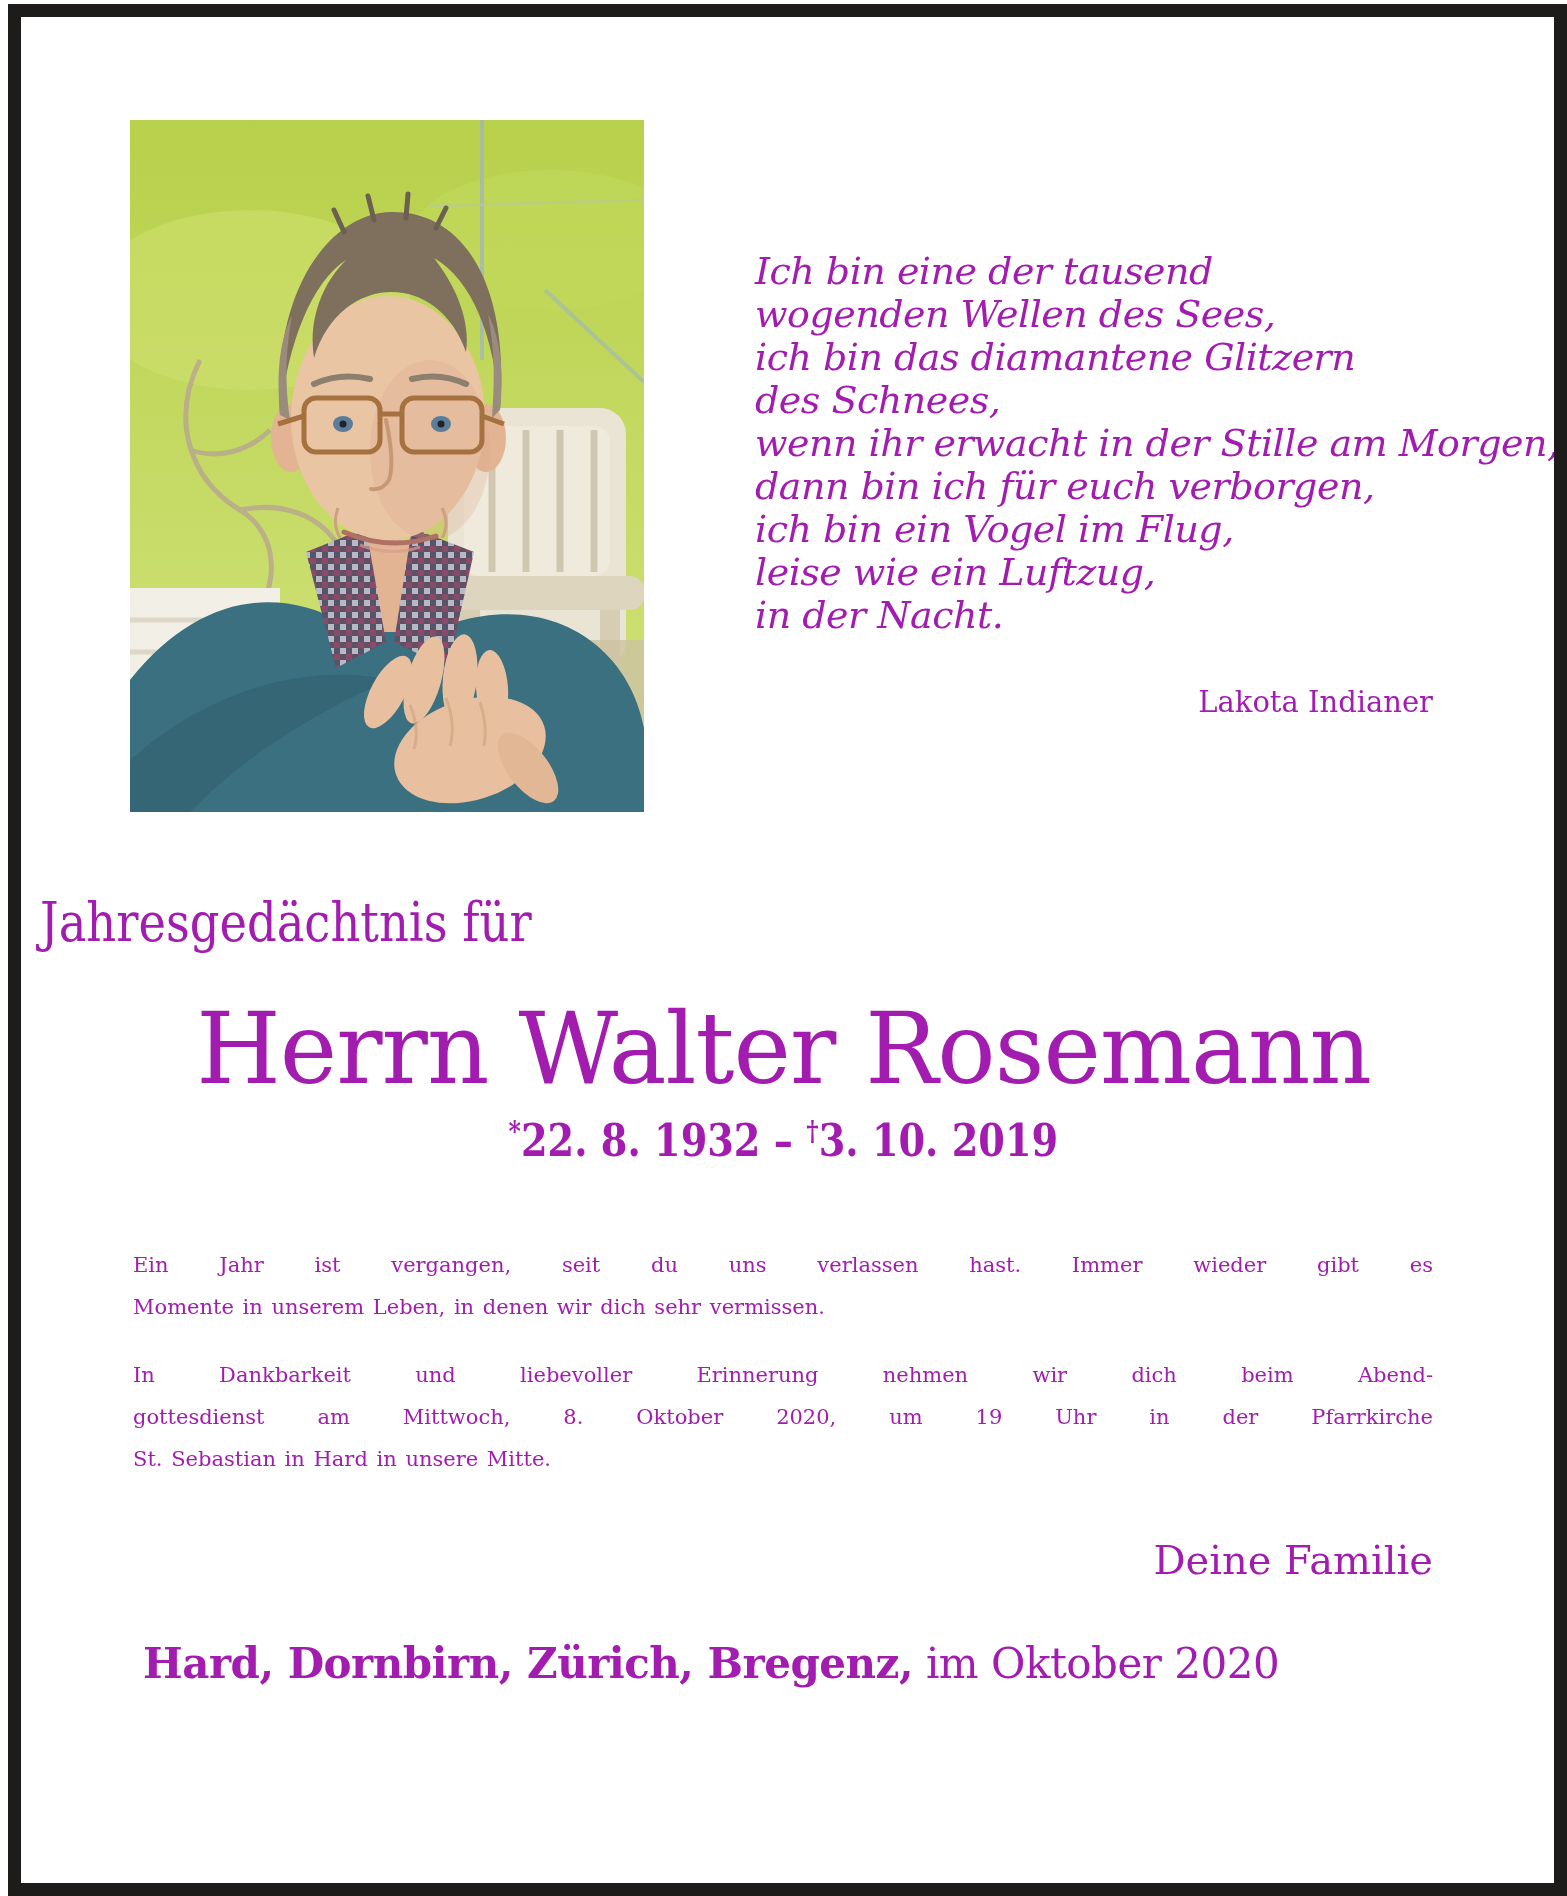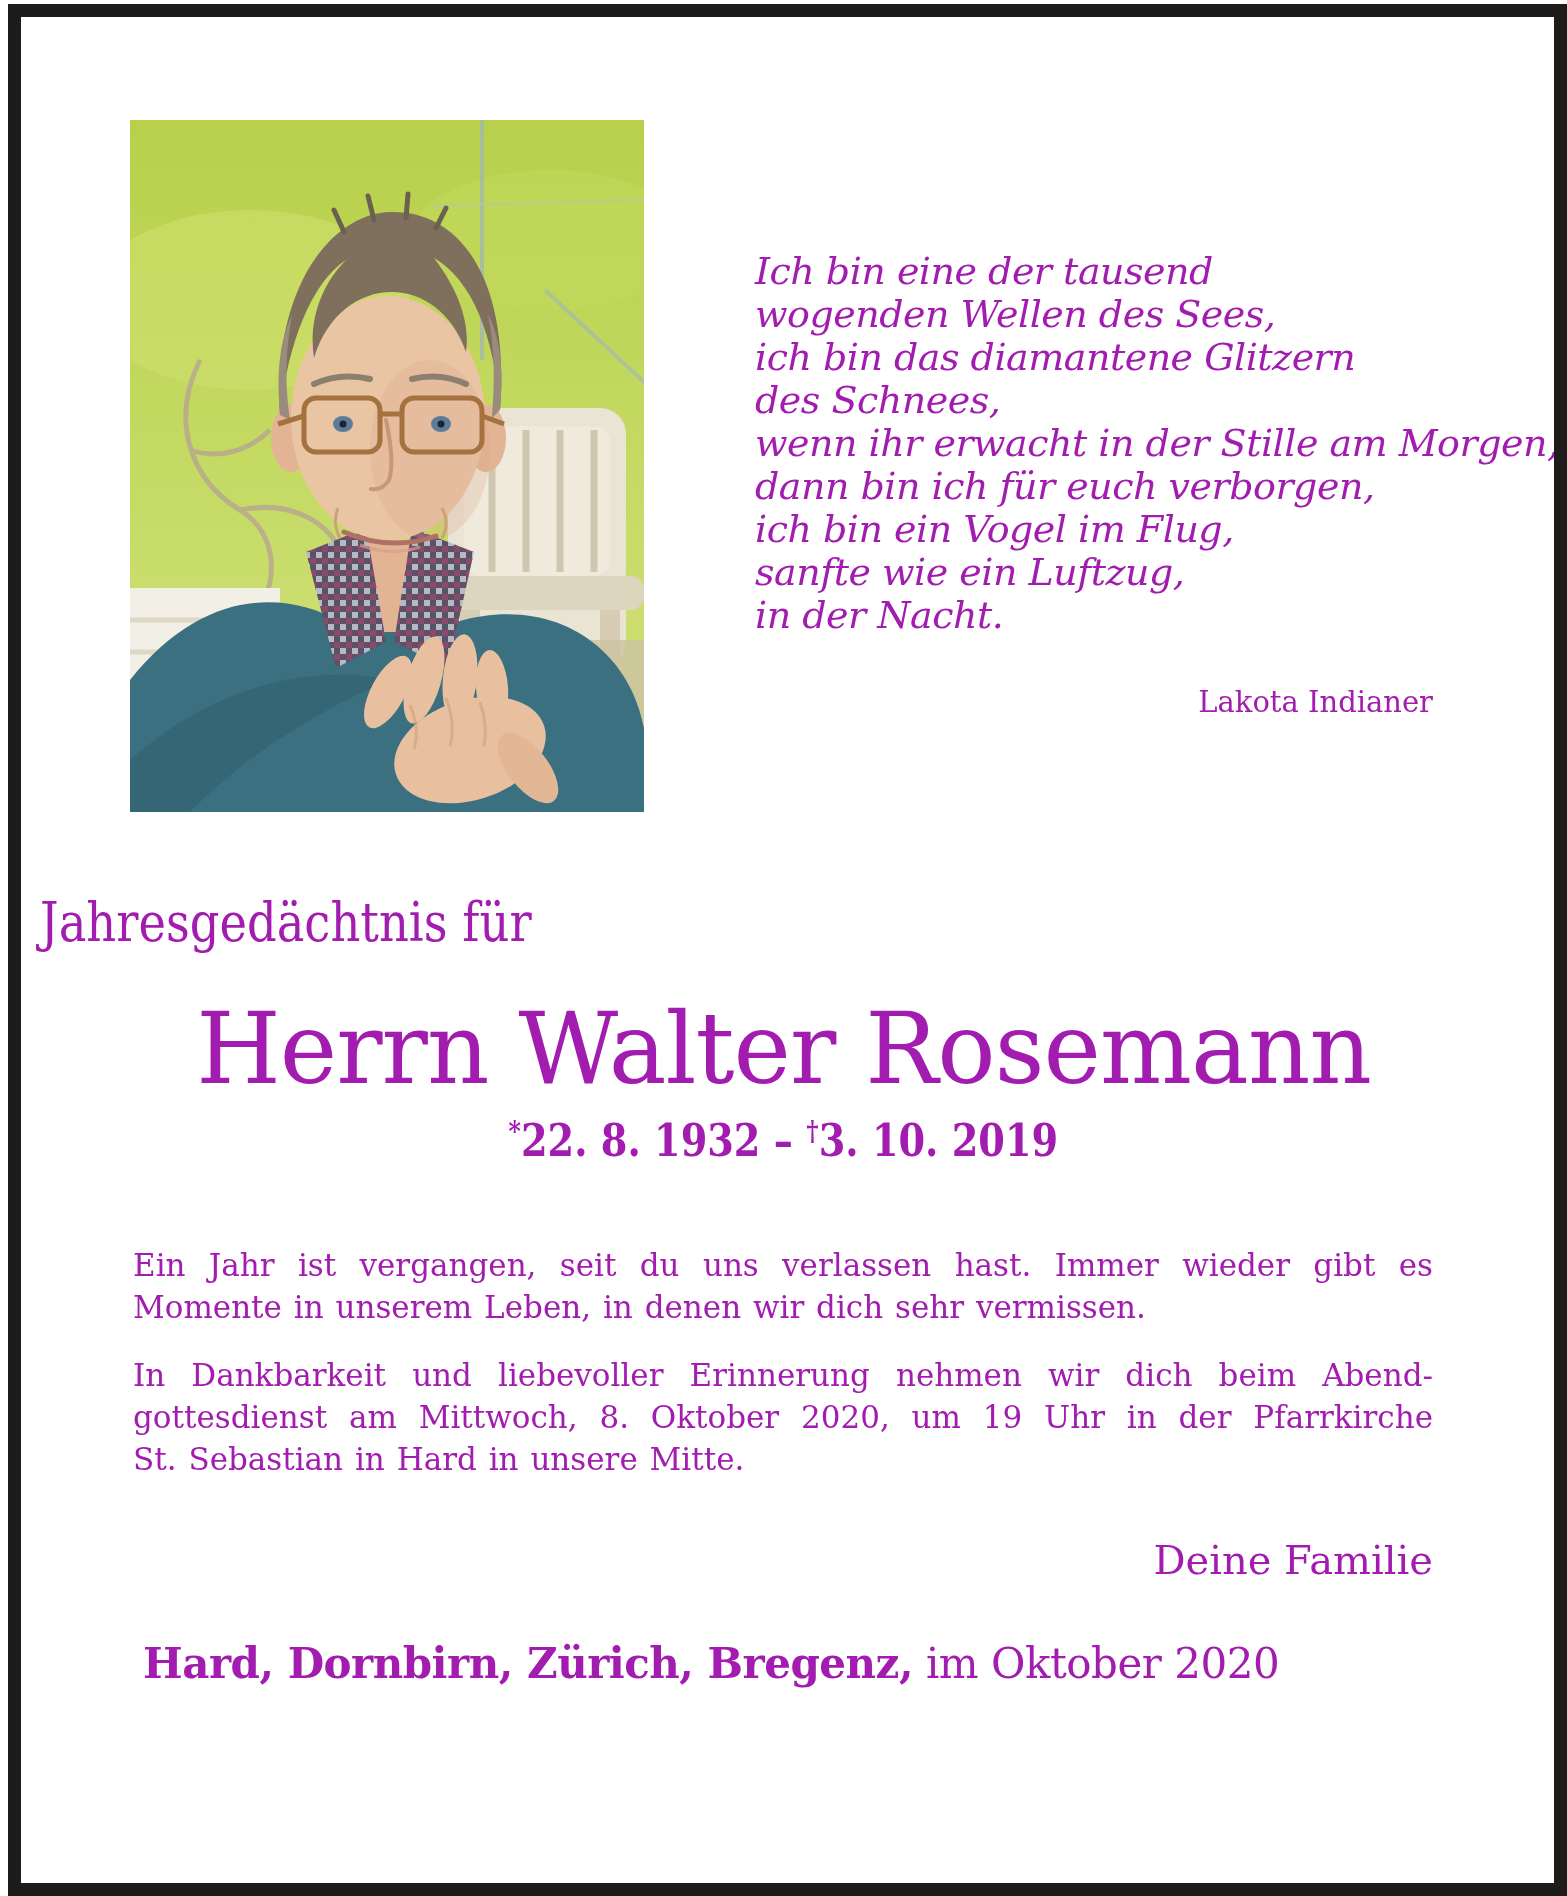--- a/index.html
+++ b/index.html
@@ -67,21 +67,21 @@
   }
   .dates-line .cond{display:inline-block;transform:scaleX(.85);transform-origin:center;}
   .dates-line sup{
     font-size:0.62em;
     vertical-align:baseline;
     position:relative;top:-0.55em;
   }
   .bodytext{
     position:absolute;
     left:133px;width:1300px;
-    font-size:31px;line-height:42px;
+    font-size:21px;line-height:42px;
     word-spacing:2px;
   }
   .para1{top:1244px;}
   .para2{top:1354px;}
   .jline{text-align:justify;text-align-last:justify;}
   .jlast{text-align:left;}
   .signature{
     position:absolute;
     top:1537px;right:134px;
     font-size:40px;line-height:46px;
@@ -216,21 +216,21 @@
   </div>
 
   <div class="poem">
     <div>Ich bin eine der tausend</div>
     <div>wogenden Wellen des Sees,</div>
     <div>ich bin das diamantene Glitzern</div>
     <div>des Schnees,</div>
     <div>wenn ihr erwacht in der Stille am Morgen,</div>
     <div>dann bin ich für euch verborgen,</div>
     <div>ich bin ein Vogel im Flug,</div>
-    <div>sanfte wie ein Luftzug,</div>
+    <div>leise wie ein Luftzug,</div>
     <div>in der Nacht.</div>
   </div>
 
   <div class="attribution">Lakota Indianer</div>
 
   <div class="intro-heading">
     <span class="cond">Jahresgedächtnis für</span>
   </div>
 
   <div class="name-heading">

